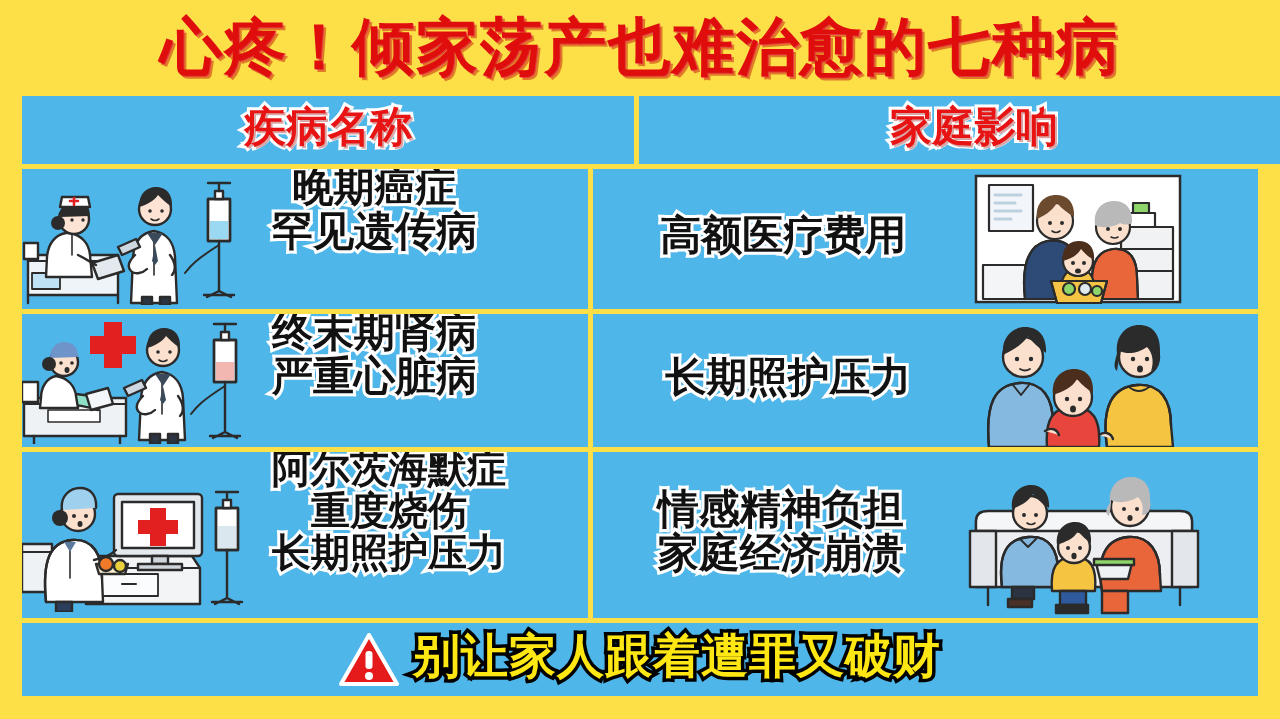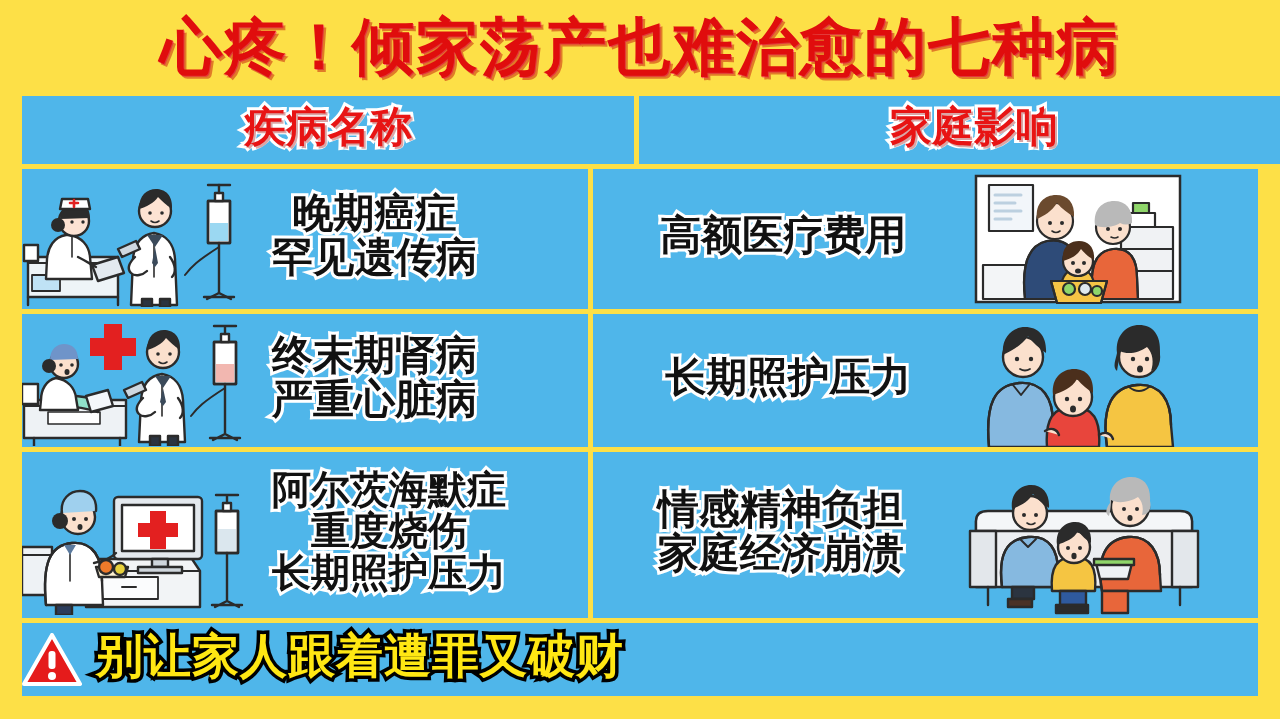--- a/index.html
+++ b/index.html
@@ -39,37 +39,37 @@
   .head-text{
     font-size:42px;font-weight:bold;color:#e81414;line-height:1;
     -webkit-text-stroke:6px #ffffff;paint-order:stroke fill;
     text-shadow:2px 2px 0 rgba(150,0,0,.35);
     white-space:nowrap;
   }
 
   .body-row-1{height:141px;}
   .body-row-2{height:134px;}
   .body-row-3{height:167px;}
-  .body-left{width:569px;display:flex;align-items:center;}
+  .body-left{width:569px;display:flex;align-items:flex-start;}
   .body-right{width:668px;display:flex;align-items:center;}
 
   .cell-text{
     font-size:41px;font-weight:bold;color:#111;line-height:1.07;
     text-align:center;
     -webkit-text-stroke:6px #ffffff;paint-order:stroke fill;
     white-space:nowrap;
   }
   .cell-text .ln{display:block;}
 
   .art{flex:0 0 auto;position:relative;}
 
   
   .foot-row{height:73px;}
   .foot-cell{
-    width:1236px;display:flex;align-items:center;justify-content:flex-start;
+    width:1236px;display:flex;align-items:center;justify-content:center;
     position:relative;
   }
   .foot-inner{display:flex;align-items:center;gap:14px;}
   .warn-tri{
     width:60px;height:54px;position:relative;flex:0 0 auto;
   }
   .foot-text{
     font-size:47px;font-weight:bold;color:#ffe713;line-height:1;
     -webkit-text-stroke:7px #000;paint-order:stroke fill;
     white-space:nowrap;letter-spacing:1px;

